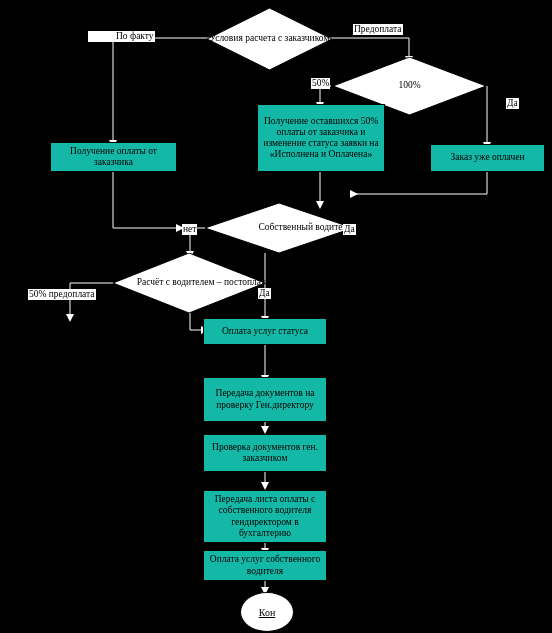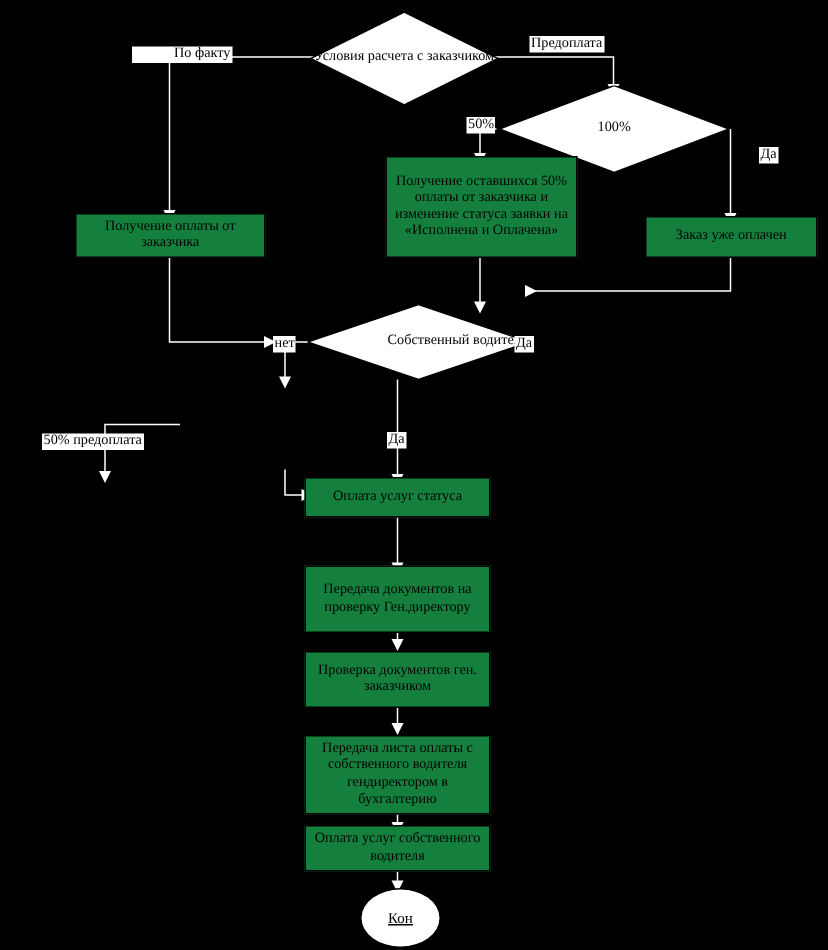--- a/index.html
+++ b/index.html
@@ -15,21 +15,21 @@
     position:absolute;
     box-sizing:border-box;
     display:flex;
     align-items:center;
     justify-content:center;
     text-align:center;
     color:#000000;
     line-height:1.18;
   }
   .proc{
-    background:#15803d;
+    background:#14b8a6;
     border:1px solid #000000;
     font-size:9.5px;
     padding:2px 3px;
   }
   .label{
     background:#ffffff;
     color:#000000;
     font-size:9.5px;
     padding:0 1px;
     white-space:nowrap;
@@ -164,20 +164,26 @@
     <svg width="148" height="50" viewBox="0 0 148 50" xmlns="http://www.w3.org/2000/svg">
       <polygon points="74,0 148,25 74,50 0,25" fill="#ffffff" stroke="#000000" stroke-width="1"></polygon>
     </svg>
     <div class="diamond-text" style="padding:0 26px;">Собственный водитель</div>
   </div>
 
   <div class="node label" style="left:182px;top:224px;">нет</div>
 
   <div class="node label" style="left:343px;top:224px;">Да</div>
 
+  <div class="diamond-wrap" style="left:113px;top:253px;width:152px;height:60px;">
+    <svg width="152" height="60" viewBox="0 0 152 60" xmlns="http://www.w3.org/2000/svg">
+      <polygon points="76,0 152,30 76,60 0,30" fill="#ffffff" stroke="#000000" stroke-width="1"></polygon>
+    </svg>
+    <div class="diamond-text" style="padding:0 14px;">Расчёт с водителем – постоплата</div>
+  </div>
 
   <div class="node label" style="left:28px;top:289px;">50% предоплата</div>
 
   <div class="node label" style="left:258px;top:288px;">Да</div>
 
 
   <div class="node proc" style="left:203px;top:318px;width:124px;height:27px;">Оплата услуг статуса</div>
 
   <div class="node proc" style="left:203px;top:377px;width:124px;height:45px;text-align:center;">Передача документов на проверку Ген.директору</div>
 

